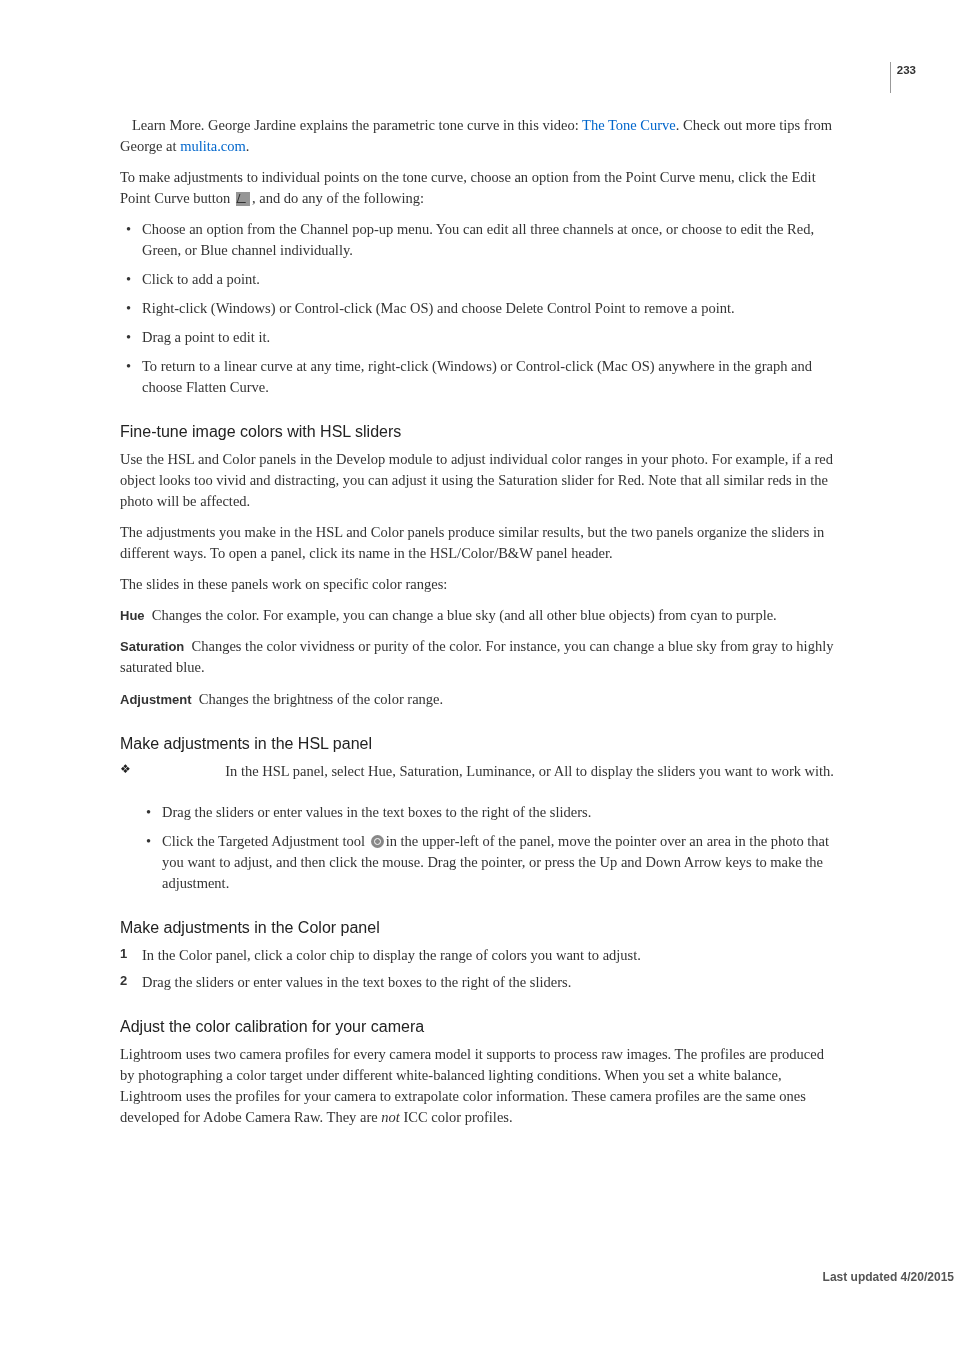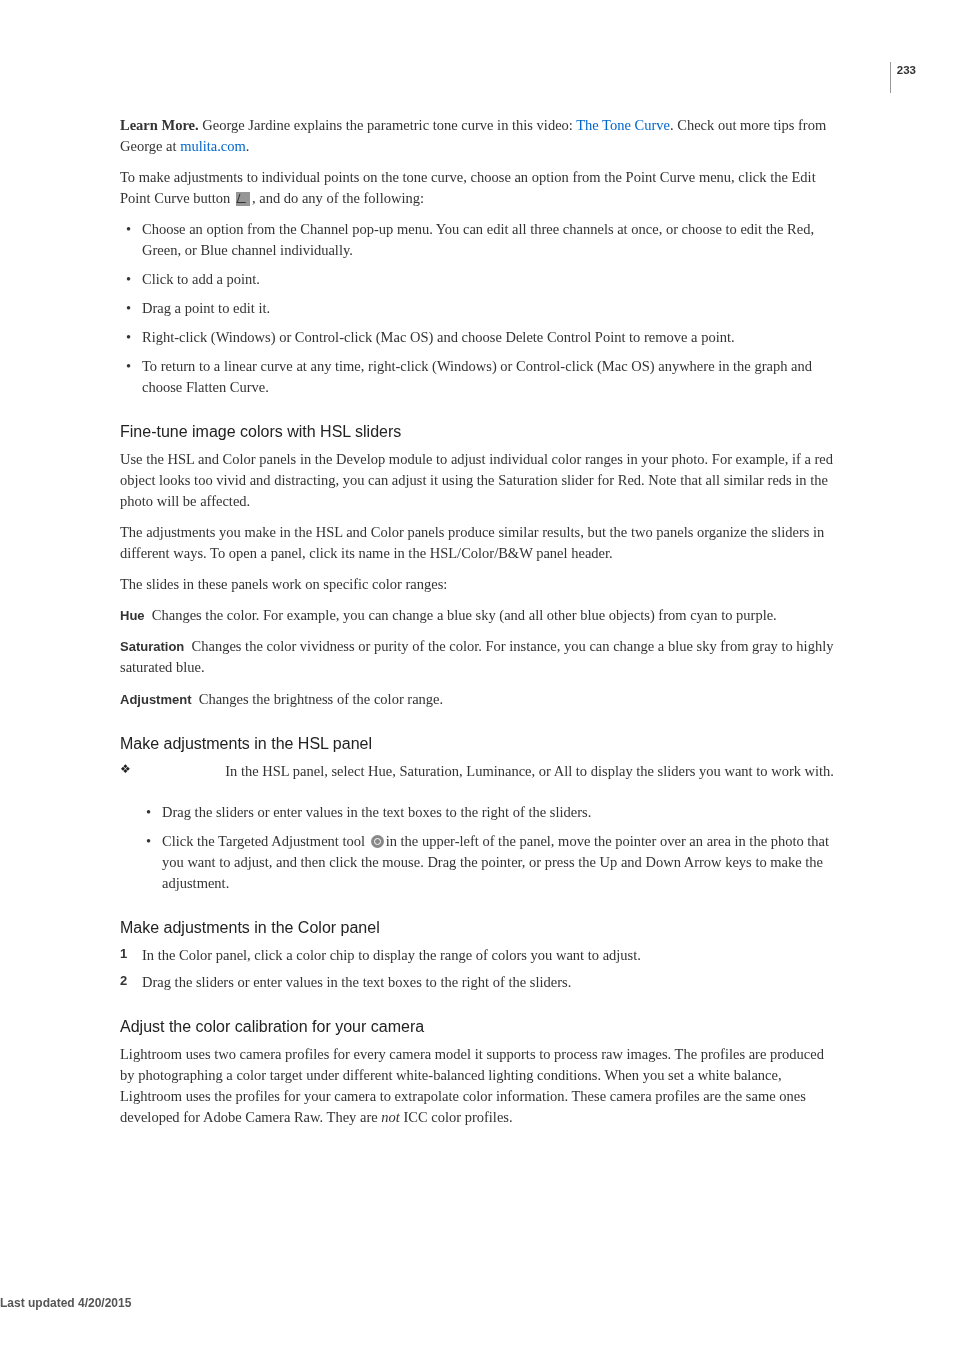--- a/index.html
+++ b/index.html
@@ -142,26 +142,26 @@
   }
   ol.numbered > li .num {
     position: absolute;
     left: 0;
     top: 0;
     font-family: "Myriad Pro", Arial, Helvetica, sans-serif;
     font-weight: bold;
     font-size: 13px;
   }
   .italic { font-style: italic; }
-  .bold { font-weight: bold; }
+  .bold { font-weight: normal; margin-left: 12px; }
   .footer {
     position: absolute;
-    bottom: 38px;
+    bottom: 64px;
     width: 100%;
-    text-align: left;
+    text-align: right;
     font-family: "Myriad Pro", Arial, Helvetica, sans-serif;
     font-size: 12px;
     font-weight: bold;
     color: #555;
   }
 </style>
 </head>
 <body>
 
 <div class="page-number">233</div>
@@ -173,22 +173,22 @@
     <span class="bold">Learn More.</span><span> George Jardine explains the parametric tone curve in this video: </span><span class="link">The Tone Curve</span><span>. Check out more tips from George at </span><span class="link">mulita.com</span><span>.</span>
   </p>
 
   <p class="para">
     <span>To make adjustments to individual points on the tone curve, choose an option from the Point Curve menu, click the Edit Point Curve button </span><span class="icon-inline icon-curve"></span><span>, and do any of the following:</span>
   </p>
 
   <ul class="bullets">
     <li>Choose an option from the Channel pop-up menu. You can edit all three channels at once, or choose to edit the Red, Green, or Blue channel individually.</li>
     <li>Click to add a point.</li>
+    <li>Right-click (Windows) or Control-click (Mac OS) and choose Delete Control Point to remove a point.</li>
     <li>Drag a point to edit it.</li>
-    <li>Right-click (Windows) or Control-click (Mac OS) and choose Delete Control Point to remove a point.</li>
     <li>To return to a linear curve at any time, right-click (Windows) or Control-click (Mac OS) anywhere in the graph and choose Flatten Curve.</li>
   </ul>
 
   <h3 class="section">Fine-tune image colors with HSL sliders</h3>
   <p class="para">Use the HSL and Color panels in the Develop module to adjust individual color ranges in your photo. For example, if a red object looks too vivid and distracting, you can adjust it using the Saturation slider for Red. Note that all similar reds in the photo will be affected.</p>
   <p class="para">The adjustments you make in the HSL and Color panels produce similar results, but the two panels organize the sliders in different ways. To open a panel, click its name in the HSL/Color/B&amp;W panel header.</p>
   <p class="para">The slides in these panels work on specific color ranges:</p>
 
   <p class="def-para">
     <span class="runin">Hue</span>&nbsp;&nbsp;<span>Changes the color. For example, you can change a blue sky (and all other blue objects) from cyan to purple.</span>

